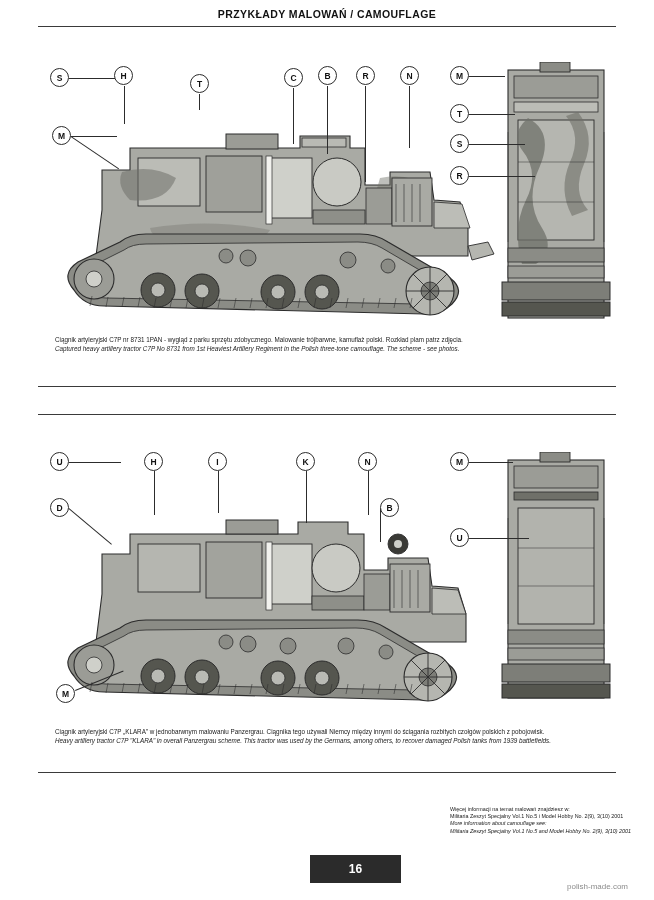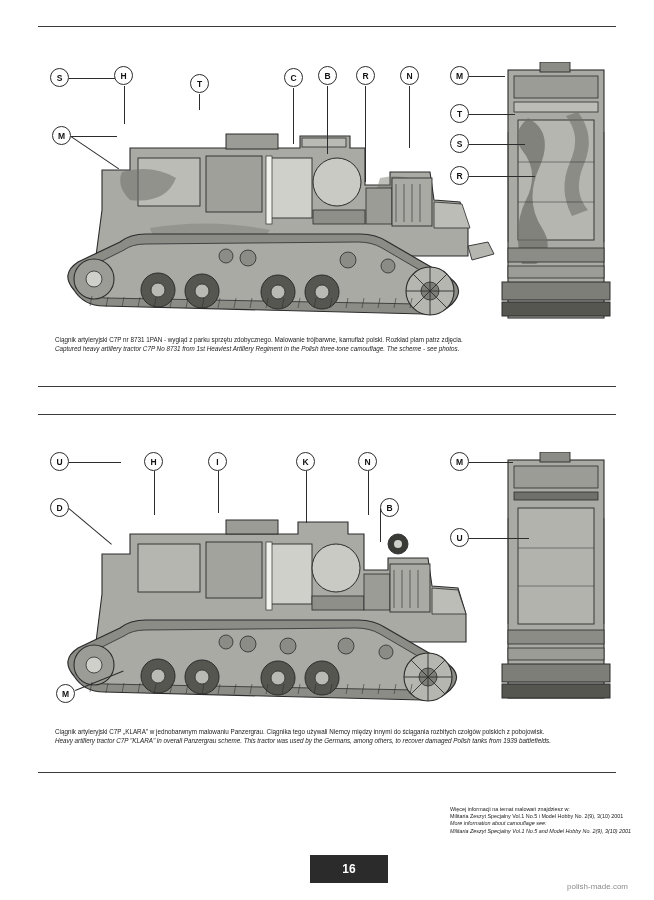--- a/index.html
+++ b/index.html
@@ -36,21 +36,21 @@
 
   
   .footnote{
     position:absolute;left:450px;top:806px;width:200px;
     font-size:5.4px;line-height:7.2px;color:#1a1a1a;
   }
   .footnote .it{font-style:italic;}
 
   
   .pagenum{
-    position:absolute;left:310px;top:855px;width:78px;height:28px;
+    position:absolute;left:310px;top:855px;width:91px;height:28px;
     background:#2b2b2b;color:#fff;
     display:flex;align-items:center;justify-content:center;
     font-size:12px;font-weight:bold;
   }
   .watermark{
     position:absolute;right:26px;top:882px;
     font-size:8px;color:#8c8c8c;
   }
 
   
@@ -66,20 +66,21 @@
 
   
   .illo{position:absolute;}
   svg{display:block;}
 </style>
 </head>
 <body>
 
 <div class="page">
 
+  <div class="header">PRZYKŁADY MALOWAŃ / CAMOUFLAGE</div>
   <div class="rule top"></div>
 
   <div class="illo" style="left:30px;top:60px;width:470px;height:270px;">
     <svg width="470" height="270" viewBox="0 0 470 270">
       <defs>
         <pattern id="hatch" width="5" height="5" patternUnits="userSpaceOnUse" patternTransform="rotate(45)">
           <rect width="5" height="5" fill="#9b9c96"></rect>
           <line x1="0" y1="0" x2="0" y2="5" stroke="#82837d" stroke-width="1.4"></line>
         </pattern>
       </defs>

